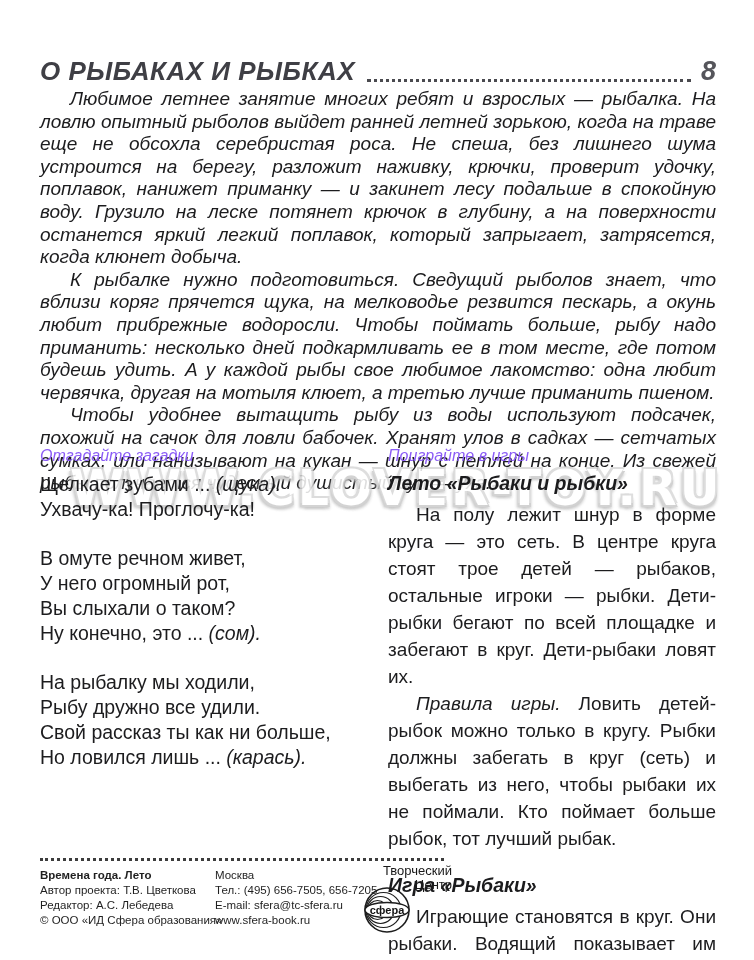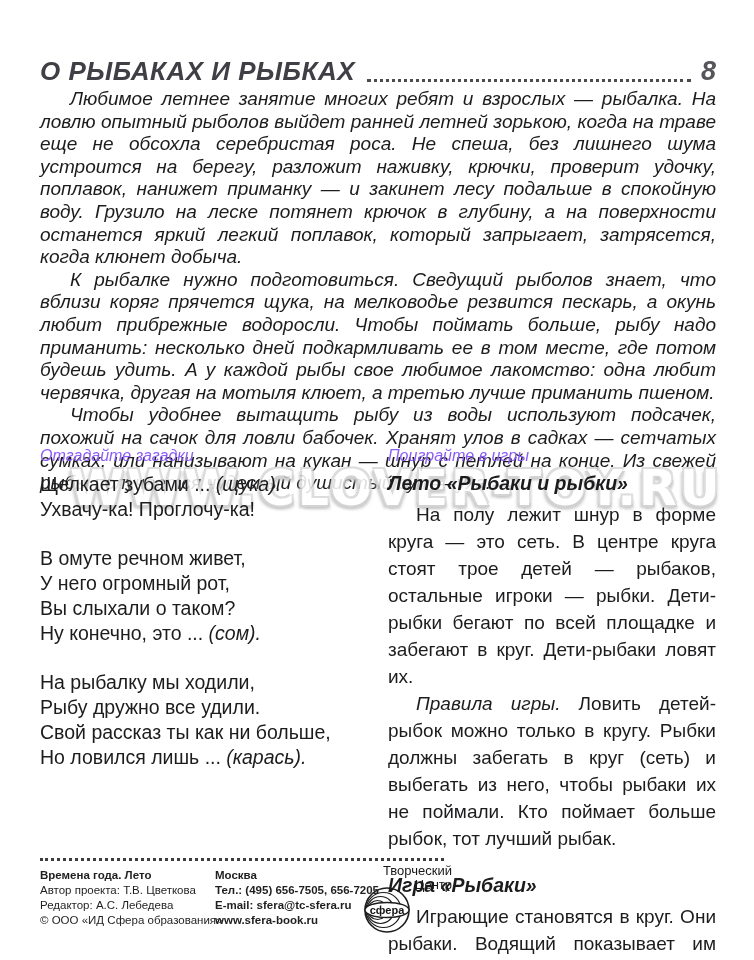--- a/index.html
+++ b/index.html
@@ -71,21 +71,21 @@
   }
   .f-divider{
     position:absolute;top:0;left:0;width:404px;height:0;
     border-top:3px dotted #3d3d3d;
   }
   .f-col{
     position:absolute;top:10px;
     font-size:11.5px;line-height:15px;
   }
   .f-col1{left:0;}
-  .f-col2{left:175px;font-weight:bold;}
+  .f-col2{left:175px;}
   .f-bold{font-weight:bold;}
   .f-logo{
     position:absolute;left:322px;top:6px;width:90px;
   }
   .logo-name{
     font-size:13px;line-height:14px;text-align:right;color:#191919;
   }
   .logo-mark{display:block;margin:-8px 0 0 0;}
 </style>
 </head>

